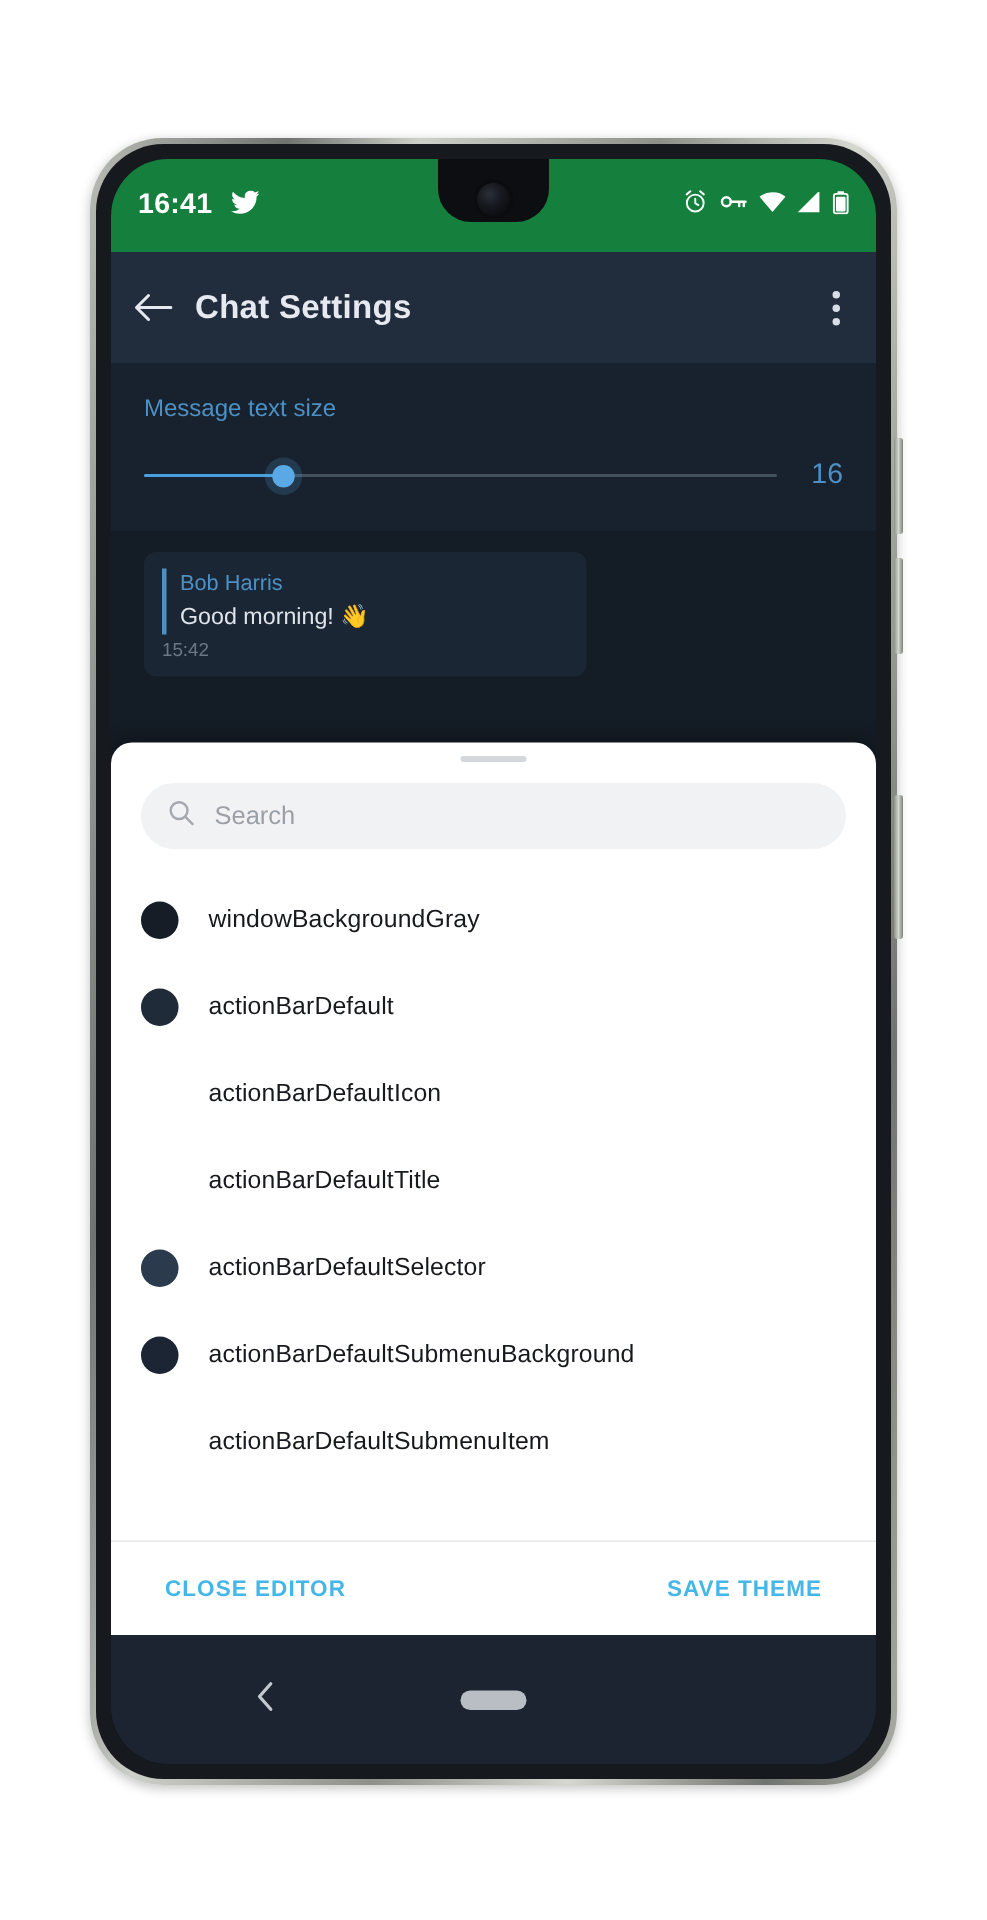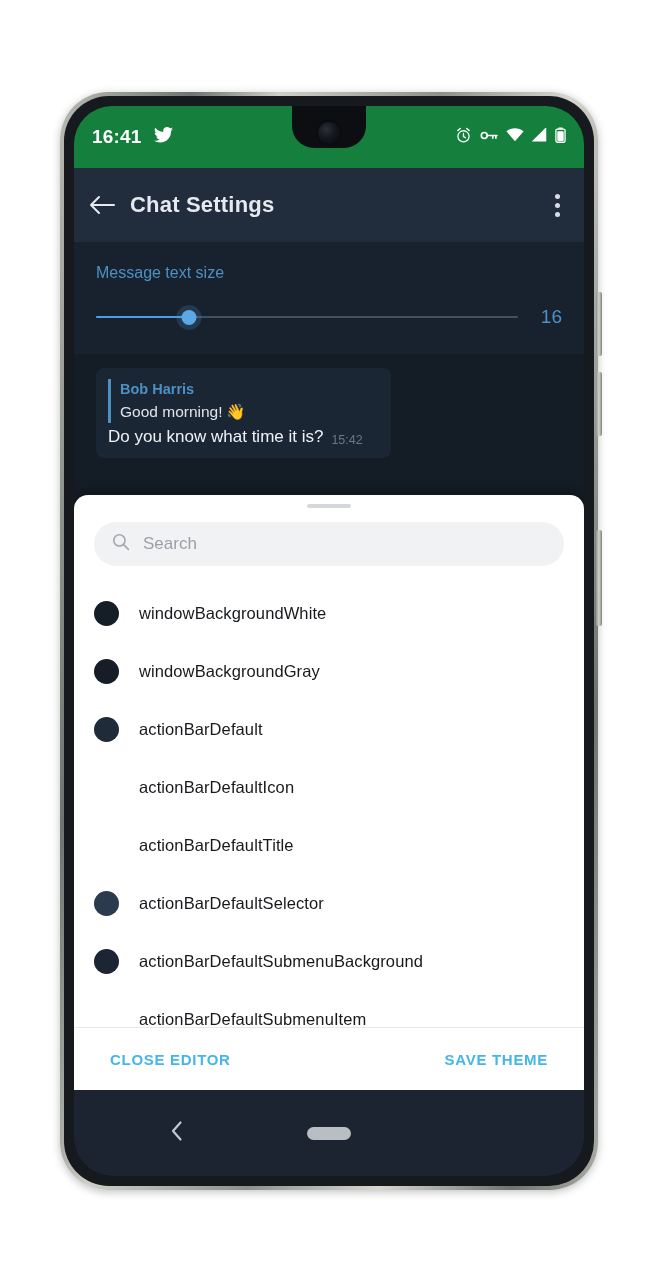--- a/index.html
+++ b/index.html
@@ -91,21 +91,21 @@
   }
   .size-value{ color:#4d90c4; font-size:19px; min-width:26px; text-align:right; }
 
   .chat-area{ padding:14px 0 0 0; background:#141c25; }
   .bubble{
     margin-left:22px; width:295px;
     background:#1b2634; border-radius:8px;
     padding:11px 12px 9px 12px;
   }
   .reply{ border-left:3px solid #4d90c4; padding-left:9px; margin-bottom:3px; }
-  .reply-name{ color:#4d90c4; font-size:14.5px; font-weight:bold; line-height:1.45; }
+  .reply-name{ color:#4d90c4; font-size:14.5px; font-weight:normal; line-height:1.45; }
   .reply-text{ color:#dfe4ea; font-size:15.5px; line-height:1.5; }
   .msg-row{ display:flex; align-items:flex-end; gap:8px; }
   .msg-text{ color:#eef1f5; font-size:17px; line-height:1.35; }
   .msg-time{ color:#6b7785; font-size:12.5px; padding-bottom:2px; }
 
   
   .sheet{
     position:absolute; left:0; bottom:86px; width:510px; height:595px;
     background:#ffffff;
     border-top-left-radius:14px; border-top-right-radius:14px;
@@ -237,21 +237,20 @@
         </div>
       </div>
 
       <div class="chat-area">
         <div class="bubble">
           <div class="reply">
             <div class="reply-name">Bob Harris</div>
             <div class="reply-text">Good morning! 👋</div>
           </div>
           <div class="msg-row">
-            <span class="msg-text">Do you know what time it is?</span>
             <span class="msg-time">15:42</span>
           </div>
         </div>
       </div>
 
     </div>
 
     <div class="sheet">
       <div class="handle"></div>
 
@@ -259,24 +258,20 @@
         <span>
           <svg width="18" height="18" viewBox="0 0 18 18">
               <circle cx="7.4" cy="7.4" r="5.6" fill="none" stroke="#a4a8af" stroke-width="1.6"></circle>
               <path d="M11.6 11.6 16.4 16.4" stroke="#a4a8af" stroke-width="1.6" stroke-linecap="round"></path>
             </svg>
         </span>
         <span class="search-ph">Search</span>
       </div>
 
       <div class="list" id="themeList">
-          <div class="row">
-            <span class="swatch" style="background: rgb(21, 29, 38);"></span>
-            <span class="row-label">windowBackgroundWhite</span>
-          </div>
           <div class="row">
             <span class="swatch" style="background: rgb(22, 29, 39);"></span>
             <span class="row-label">windowBackgroundGray</span>
           </div>
           <div class="row">
             <span class="swatch" style="background: rgb(31, 43, 56);"></span>
             <span class="row-label">actionBarDefault</span>
           </div>
           <div class="row">
             <span class="swatch empty"></span>

